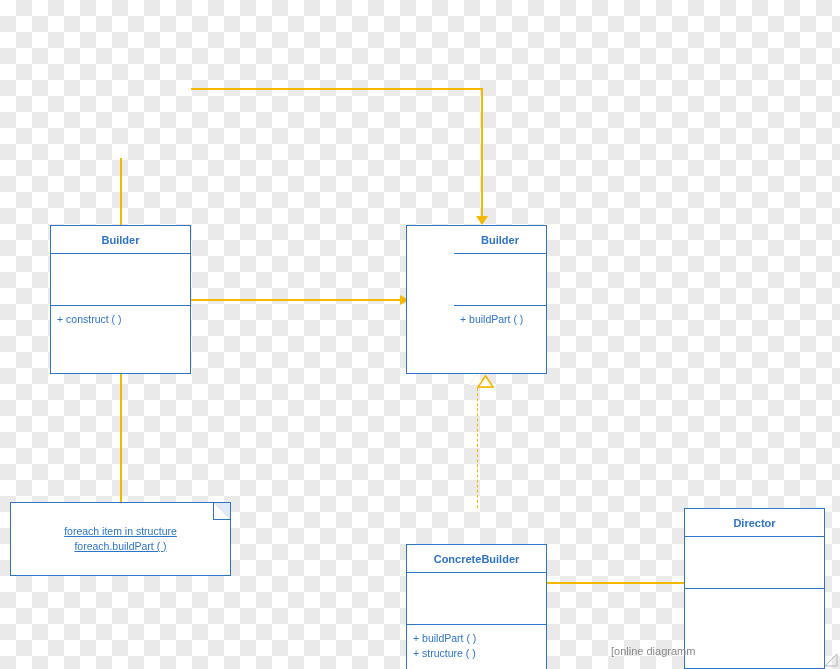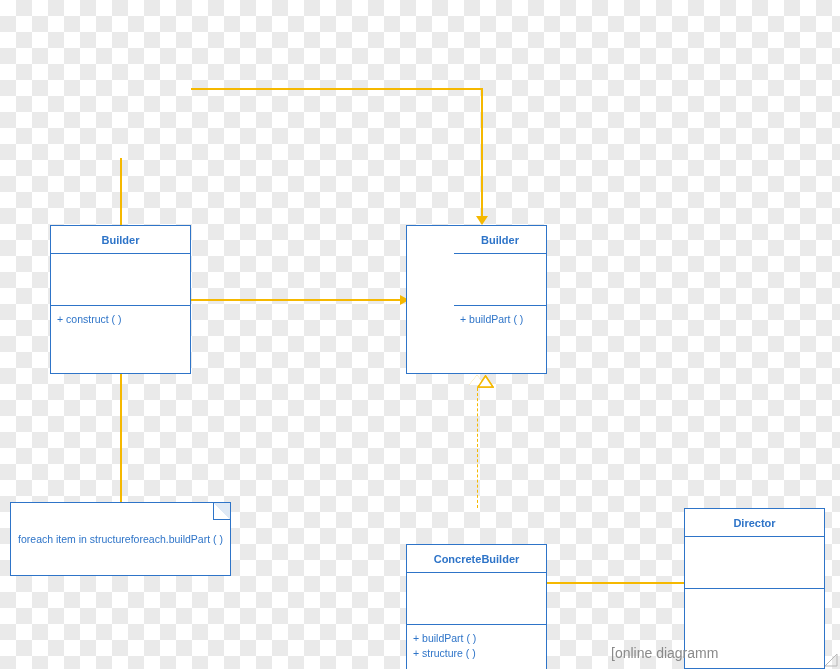--- a/index.html
+++ b/index.html
@@ -60,23 +60,24 @@
   .note {
     position: absolute;
     box-sizing: border-box;
     background: #ffffff;
     border: 1px solid #2e74c8;
     color: #2e74c8;
     font-size: 10.5px;
     line-height: 15px;
     text-align: center;
     display: flex;
-    flex-direction: row;
+    flex-direction: column;
     align-items: center;
     justify-content: center;
+    text-decoration: underline;
   }
   .note-fold {
     position: absolute;
     top: 0;
     right: 0;
     width: 16px;
     height: 16px;
     background: linear-gradient(225deg, #dfe9f5 0%, #dfe9f5 50%, transparent 50%);
     border-left: 1px solid #2e74c8;
     border-bottom: 1px solid #2e74c8;
@@ -111,21 +112,21 @@
     width: 0; height: 0;
     border-left: 8px solid transparent;
     border-right: 8px solid transparent;
     border-bottom: 10px solid #ffffff;
     filter: drop-shadow(0 0 0 #f5b800);
   }
   .hollow-triangle svg { display: block; }
   .watermark {
     position: absolute;
     color: #8a8a8a;
-    font-size: 14px;
+    font-size: 11px;
     white-space: nowrap;
   }
   .corner-mark {
     position: absolute;
     right: 2px;
     bottom: 2px;
     width: 14px;
     height: 14px;
   }
 </style>

